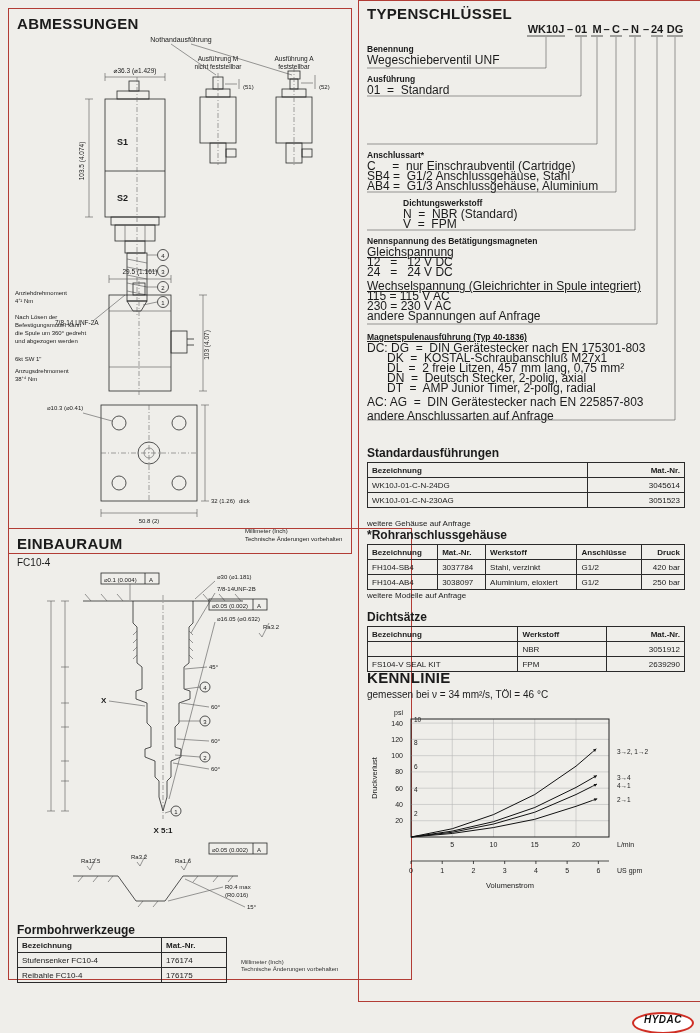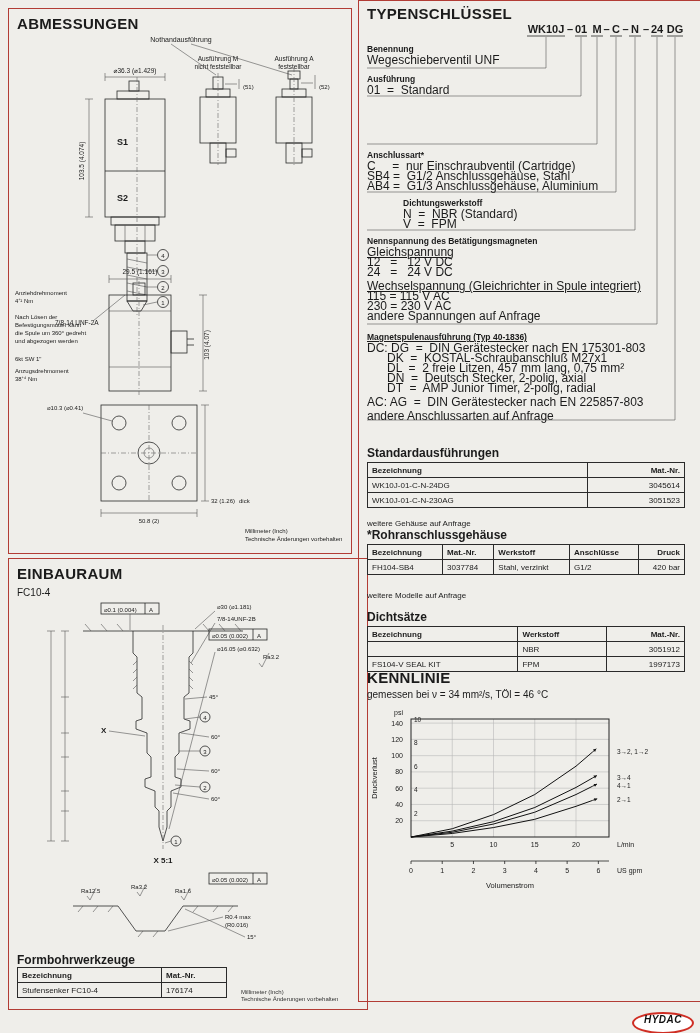--- a/index.html
+++ b/index.html
@@ -1,20 +1,20 @@
 <!DOCTYPE html>
 <html><head>
 <meta charset="utf-8">
 <style>
   html,body{margin:0;padding:0;background:#efeeea;}
   .page{position:relative;width:700px;height:1033px;background:#efeeea;overflow:hidden;
         font-family:"Liberation Sans",sans-serif;color:#1b1b1b;}
   .panel{position:absolute;border:1px solid #b23c35;box-sizing:border-box;}
   #panel-abm{left:8px;top:8px;width:344px;height:546px;}
-  #panel-ein{left:8px;top:558px;width:360px;height:452px;}
+  #panel-ein{left:8px;top:528px;width:404px;height:452px;}
   #panel-right{left:358px;top:0;width:368px;height:1002px;}
   .h1{position:absolute;font-size:15px;font-weight:bold;letter-spacing:.3px;}
   .h2{position:absolute;font-size:12px;font-weight:bold;}
   svg{position:absolute;}
   svg text{font-family:"Liberation Sans",sans-serif;fill:#1b1b1b;}
   .dln{stroke:#2a2a2a;stroke-width:0.8;fill:none;}
   .thin{stroke:#555;stroke-width:0.6;fill:none;}
   .ctr{stroke:#666;stroke-width:0.6;fill:none;stroke-dasharray:5 2 1 2;}
   .t6{font-size:6px;}
   .t65{font-size:6.5px;}
@@ -238,20 +238,24 @@
           <tr>
         <th>Bezeichnung</th>
         <th>Mat.-Nr.</th>
       </tr>
         </thead>
       <tbody>
         <tr>
           <td>Stufensenker FC10-4</td>
           <td>176174</td>
         </tr>
+        <tr>
+          <td>Reibahle  FC10-4</td>
+          <td>176175</td>
+        </tr>
       </tbody>
     </table>
     <div class="foot" style="left:232px;top:430px;">
       <div>Millimeter (Inch)</div>
       <div>Technische Änderungen vorbehalten</div>
     </div>
   </div>
 
   <div class="panel" id="panel-right">
     <div class="h1" style="left:8px;top:4px;">TYPENSCHLÜSSEL</div>
@@ -353,20 +357,27 @@
       </tr>
         </thead>
       <tbody>
         <tr>
           <td>FH104-SB4</td>
           <td>3037784</td>
           <td>Stahl, verzinkt</td>
           <td>G1/2</td>
           <td class="r">420 bar</td>
         </tr>
+        <tr>
+          <td>FH104-AB4</td>
+          <td>3038097</td>
+          <td>Aluminium, eloxiert</td>
+          <td>G1/2</td>
+          <td class="r">250 bar</td>
+        </tr>
       </tbody>
     </table>
     <div class="note" style="left:8px;top:590px;">weitere Modelle auf Anfrage</div>
 
     <div class="h2" style="left:8px;top:609px;">Dichtsätze</div>
     <table class="dtable" style="position:absolute;left:8px;top:625px;width:318px;">
       <thead>
           <tr>
         <th>Bezeichnung</th>
         <th>Werkstoff</th>
@@ -375,21 +386,21 @@
         </thead>
       <tbody>
         <tr>
           <td></td>
           <td>NBR</td>
           <td class="r">3051912</td>
         </tr>
         <tr>
           <td>FS104-V SEAL KIT</td>
           <td>FPM</td>
-          <td class="r">1997173</td>
+          <td class="r">2639290</td>
         </tr>
       </tbody>
     </table>
 
     <div class="h1" style="left:8px;top:668px;">KENNLINIE</div>
     <div style="position:absolute;left:8px;top:688px;font-size:10px;">gemessen bei ν = 34 mm²/s, TÖl = 46 °C</div>
     <svg id="kennlinie-svg" width="318" height="196" viewBox="0 0 318 196" style="left:8px;top:704px;">
         <line x1="85.25" y1="14" x2="85.25" y2="132" stroke="#b8b8b8" stroke-width="0.6"></line>
         <line x1="126.5" y1="14" x2="126.5" y2="132" stroke="#b8b8b8" stroke-width="0.6"></line>
         <line x1="167.75" y1="14" x2="167.75" y2="132" stroke="#b8b8b8" stroke-width="0.6"></line>

